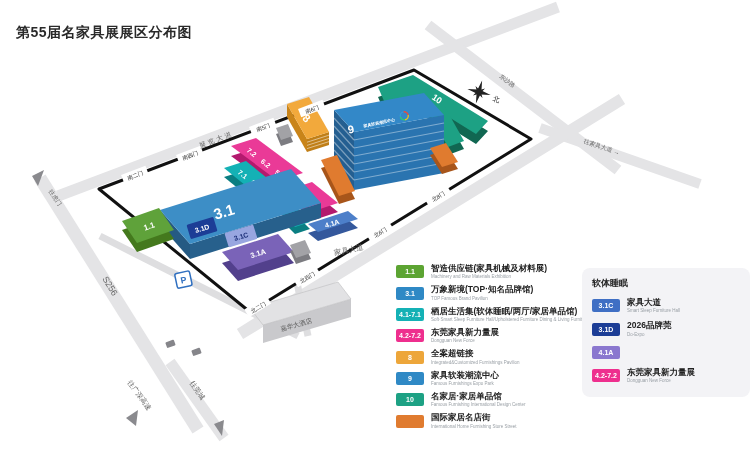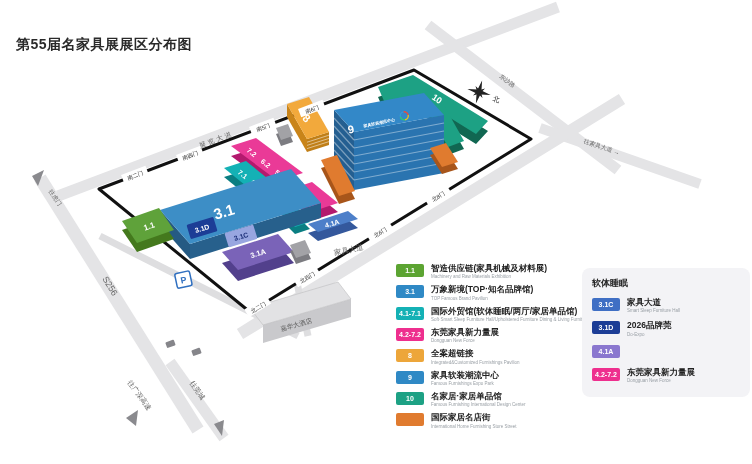--- a/index.html
+++ b/index.html
@@ -1,18 +1,18 @@
 <!DOCTYPE html>
 <html><head>
 <meta charset="utf-8">
 <style>
   html,body{margin:0;padding:0;}
   body{width:752px;height:464px;position:relative;background:#fff;overflow:hidden;
        font-family:"Liberation Sans","DejaVu Sans",sans-serif;}
-  #page-title{position:absolute;left:16px;top:36px;font-size:14px;font-weight:bold;
+  #page-title{position:absolute;left:16px;top:24px;font-size:14px;font-weight:bold;
        color:#2a2a2a;letter-spacing:.5px;}
   svg{position:absolute;left:0;top:0;}
   
   .g-top{fill:#5fa23a}.g-sh{fill:#44791d}
   .bl-top{fill:#3d8ec6}.bl-sh{fill:#27608c}
   .tl-top{fill:#14b1b5}.tl-sh{fill:#0a7e82}
   .pk-top{fill:#ea3a97}.pk-sh{fill:#b31a6e}
   .or-top{fill:#f2a93c}.or-sh{fill:#c07f18}
   .os-top{fill:#e07b2f}.os-sh{fill:#a8551a}
   .tg-top{fill:#1da184}.tg-sh{fill:#116752}
@@ -21,21 +21,21 @@
   .gy-top{fill:#a2a2a6}.gy-sh{fill:#7c7c81}
   .ho-top{fill:#e2e2e4}.ho-fr{fill:#c9c9cc}
   .road{stroke:#e4e4e6;fill:none}
   .walk{stroke:#dedee0;fill:none}
   .blab{font-weight:bold;fill:#fff;}
   .rlab{fill:#666;}
   .gate{font-size:5.5px;fill:#222;}
   text{font-family:"Liberation Sans","DejaVu Sans",sans-serif;}
   
   #legend{position:absolute;left:396px;top:264px;width:190px;}
-  .lg-row{display:flex;align-items:flex-start;margin-bottom:6px;min-height:15px;}
+  .lg-row{display:flex;align-items:center;margin-bottom:6px;min-height:15px;}
   .chip{display:inline-block;min-width:22px;padding:0 3px;height:13px;line-height:13px;
         border-radius:2px;color:#fff;font-size:7px;font-weight:bold;text-align:center;
         margin-right:7px;flex:none;}
   .zh{font-size:8.5px;font-weight:bold;color:#222;line-height:1.1;white-space:nowrap;}
   .en{font-size:4.5px;color:#9aa0a6;margin-top:1px;white-space:nowrap;}
   
   #panel{position:absolute;left:582px;top:268px;width:168px;box-sizing:border-box;
          padding:9px 10px 6px 10px;background:#f3f3f6;border-radius:8px;}
   #panel-title{font-size:9px;font-weight:bold;color:#222;margin-bottom:8px;}
   #panel .lg-row{margin-bottom:8px;}
@@ -274,21 +274,21 @@
   <div class="lg-row">
       <span class="chip" style="background: rgb(47, 137, 197);">3.1</span>
       <div>
         <div class="zh">万象新境(TOP·知名品牌馆)</div>
         <div class="en">TOP Famous Brand Pavilion</div>
       </div>
     </div>
   <div class="lg-row">
       <span class="chip" style="background: rgb(20, 177, 181);">4.1-7.1</span>
       <div>
-        <div class="zh">国际外贸馆(软体睡眠/两厅/家居单品馆)</div>
+        <div class="zh">栖居生活集(软体睡眠/两厅/家居单品馆)</div>
         <div class="en">Soft·Smart Sleep Furniture Hall/Upholstered Furniture Dining &amp; Living Furniture Hall</div>
       </div>
     </div>
   <div class="lg-row">
       <span class="chip" style="background: rgb(238, 47, 142);">4.2-7.2</span>
       <div>
         <div class="zh">东莞家具新力量展</div>
         <div class="en">Dongguan New Force</div>
       </div>
     </div>

